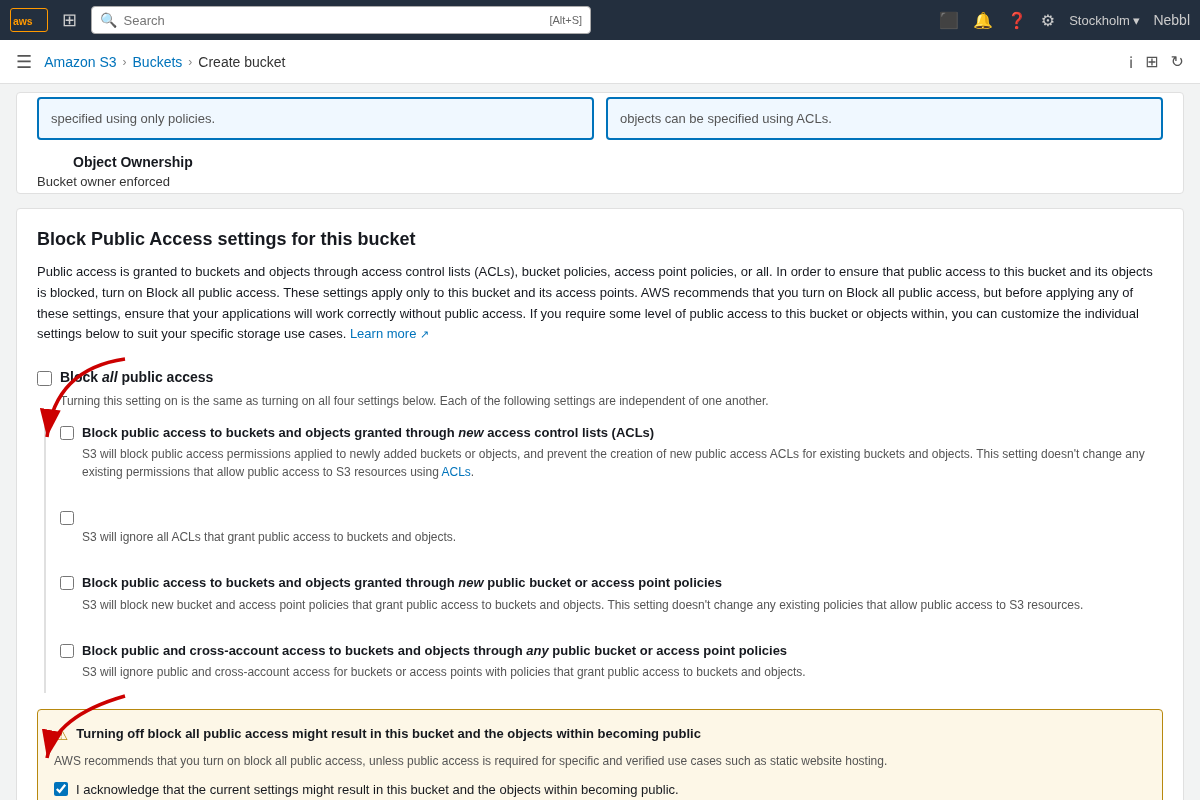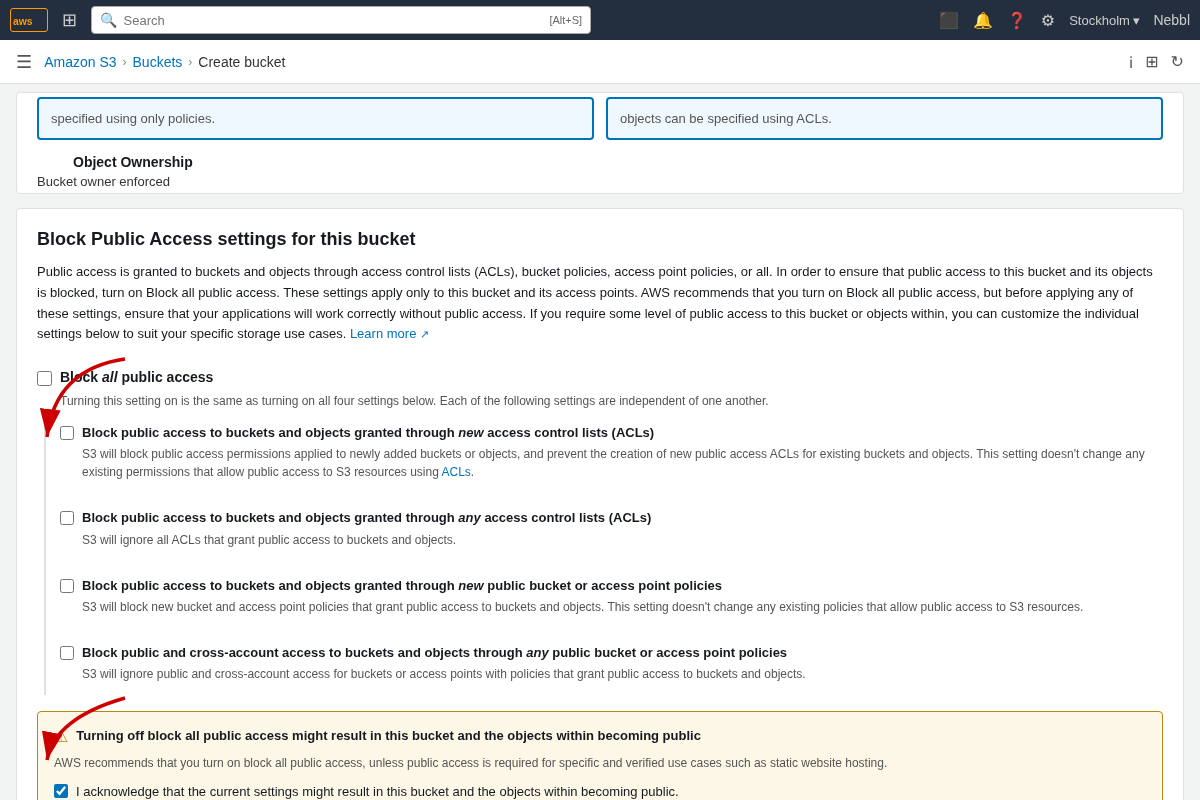--- a/index.html
+++ b/index.html
@@ -265,23 +265,20 @@
             </label>
           </div>
           <div class="sub-checkbox-desc">
             S3 will block public access permissions applied to newly added buckets or objects, and prevent the creation of new public access ACLs for existing buckets and objects. This setting doesn't change any existing permissions that allow public access to S3 resources using <a>ACLs</a>.
           </div>
         </div>
 
         <div class="sub-checkbox-item">
           <div class="sub-checkbox-row">
             <input type="checkbox" id="sub2" style="">
-            <label for="sub2" class="sub-checkbox-label">
-              Block public access to buckets and objects granted through <em>any</em> access control lists (ACLs)
-            </label>
           </div>
           <div class="sub-checkbox-desc">
             S3 will ignore all ACLs that grant public access to buckets and objects.
           </div>
         </div>
 
         <div class="sub-checkbox-item">
           <div class="sub-checkbox-row">
             <input type="checkbox" id="sub3" style="">
             <label for="sub3" class="sub-checkbox-label">

